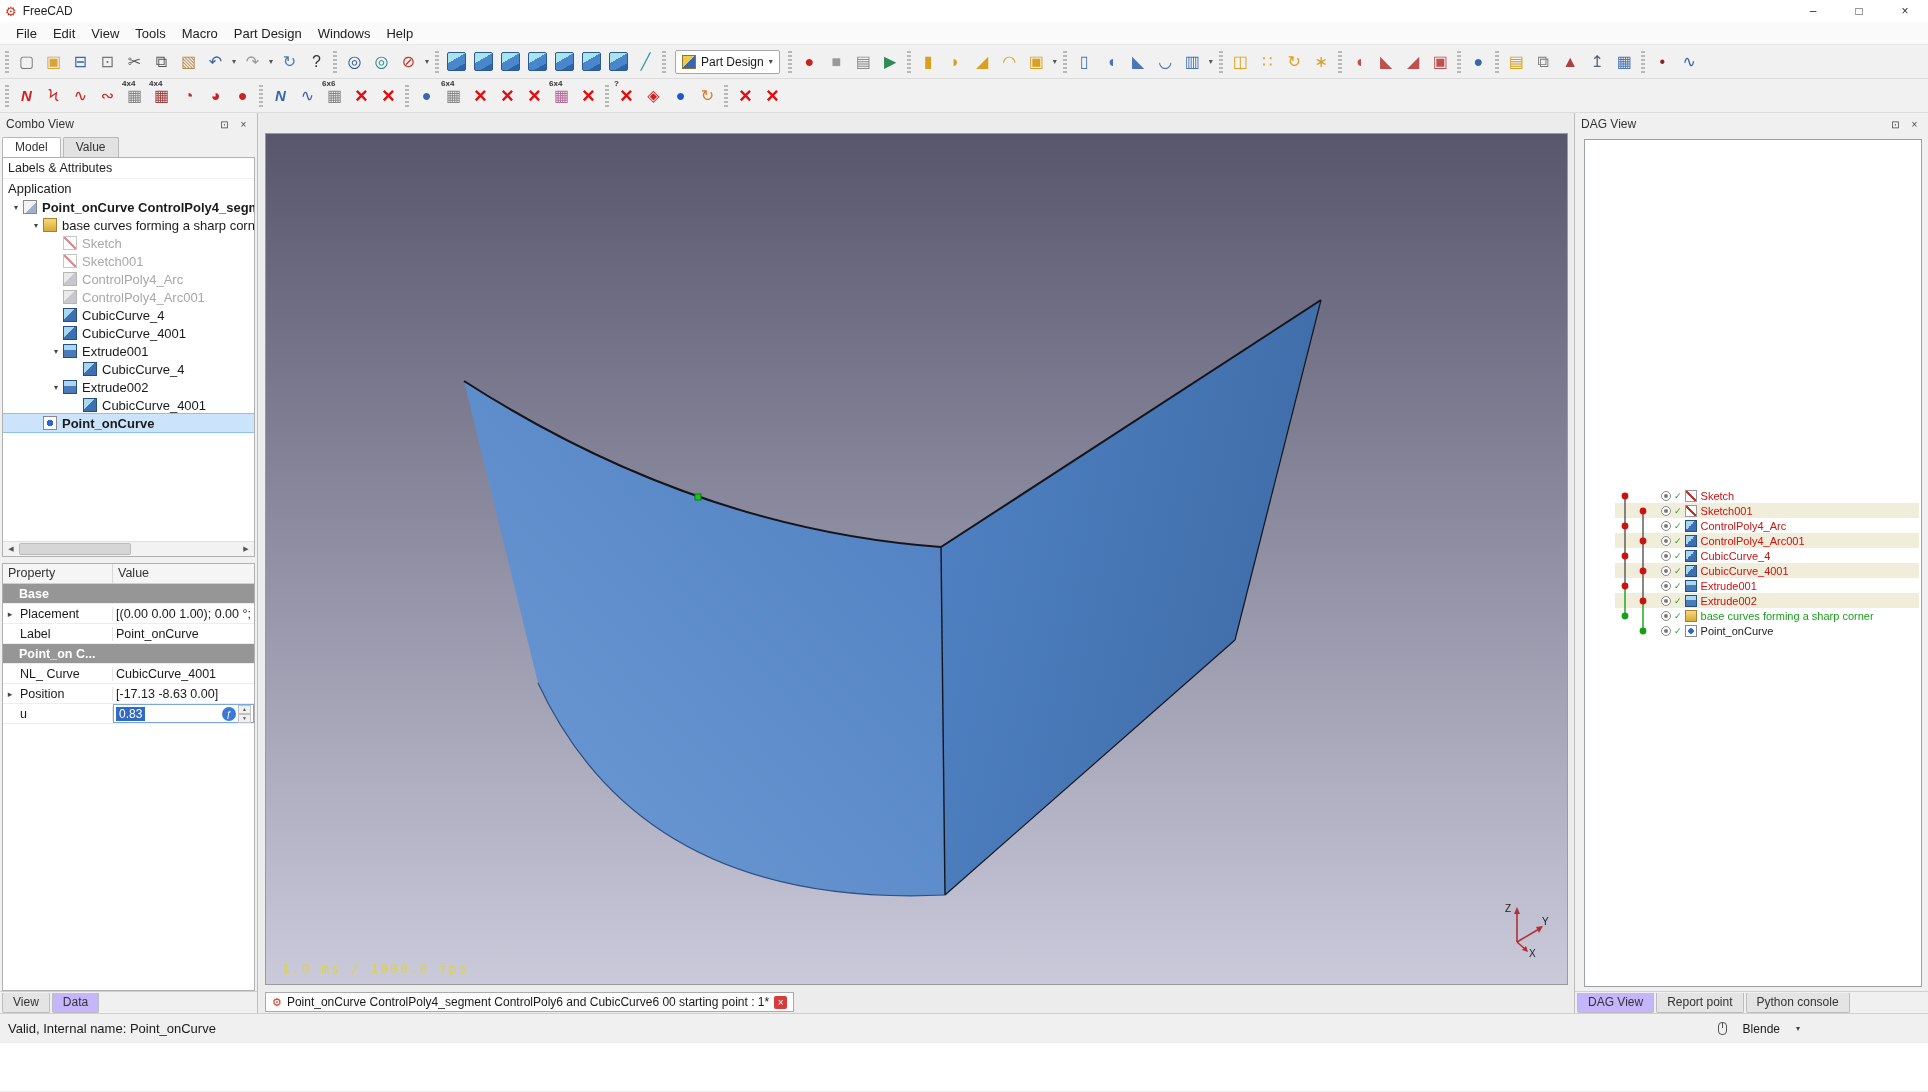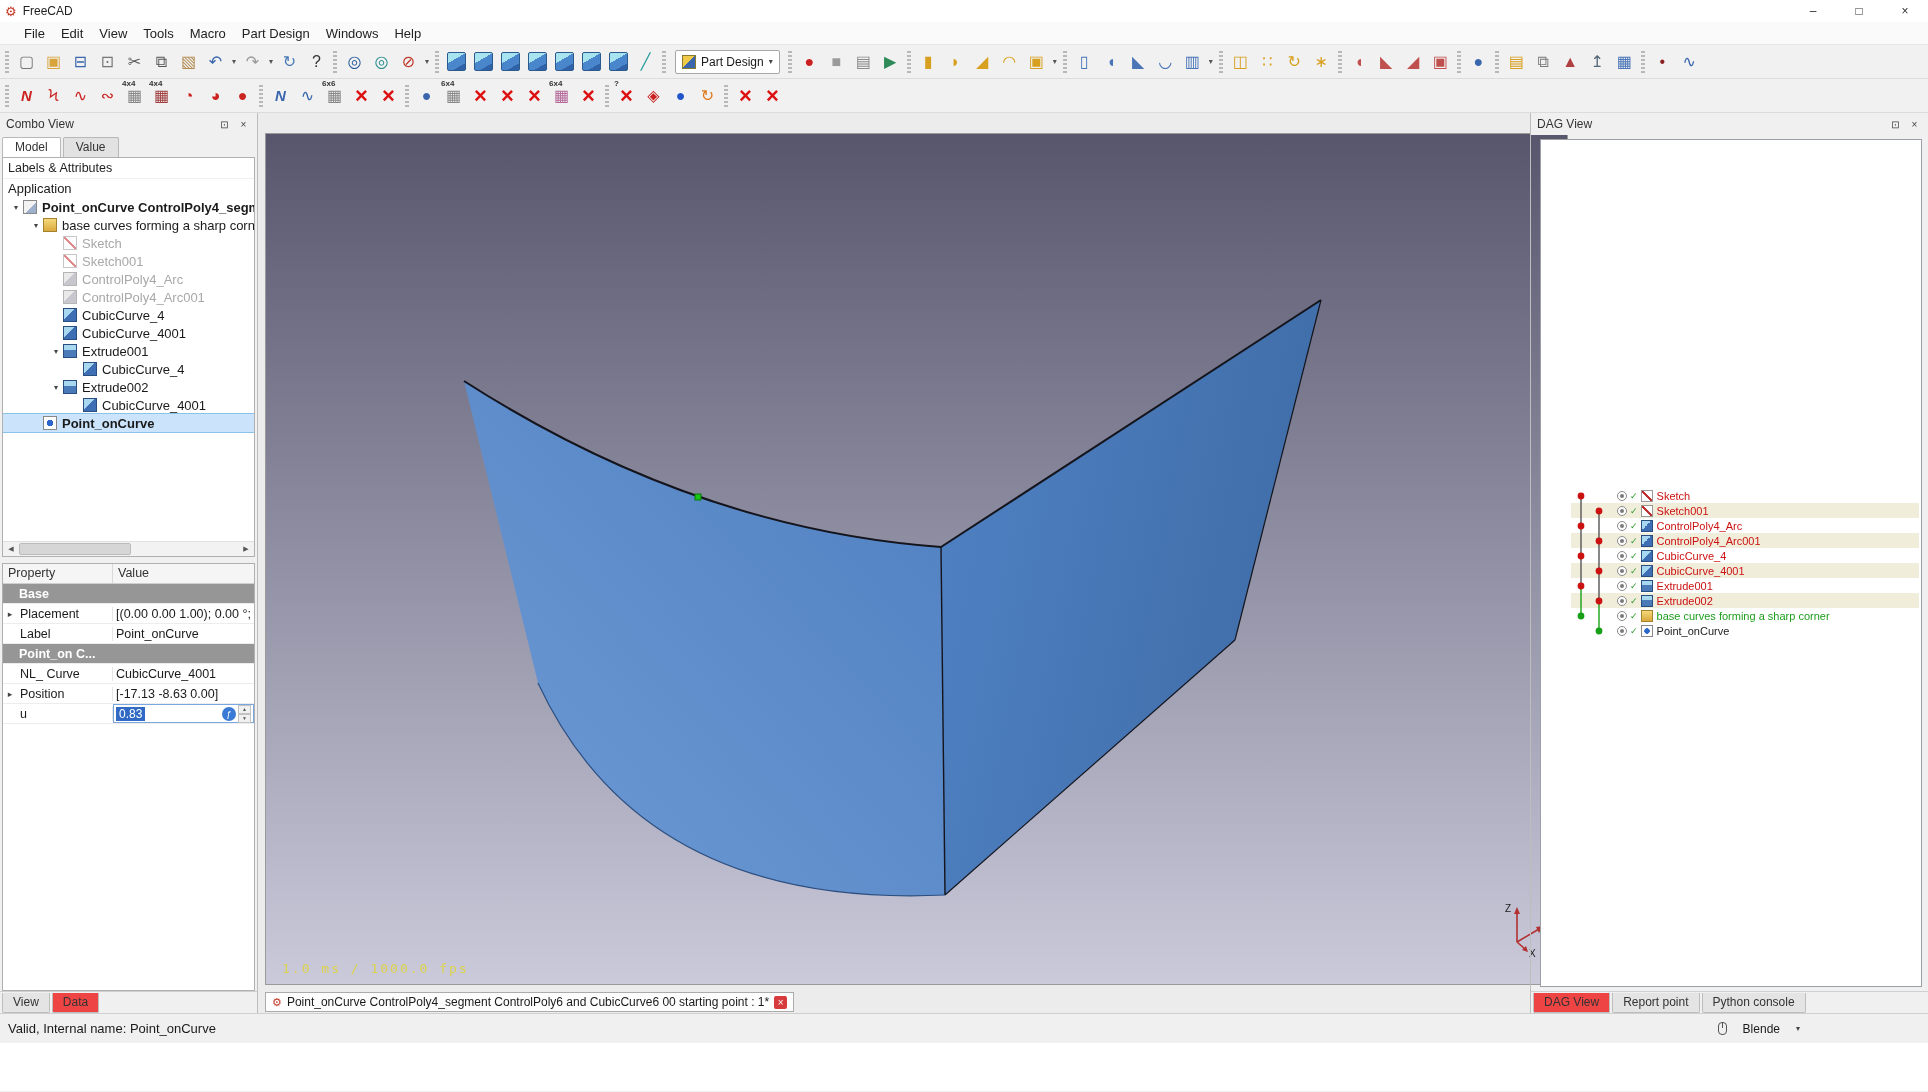--- a/index.html
+++ b/index.html
@@ -9,21 +9,21 @@
 
   
   .titlebar{height:22px;background:#fff;display:flex;align-items:center;padding-left:5px;gap:6px}
   .fc-logo{color:#c43b2a;font-size:13px;line-height:1}
   .fc-logo.small{font-size:11px}
   .title-text{font-size:12px;color:#222}
   .win-controls{margin-left:auto;display:flex;height:100%}
   .win-btn{width:46px;height:100%;display:flex;align-items:center;justify-content:center;font-size:12px;color:#333}
 
   
-  .menubar{height:23px;background:#fafafa;display:flex;align-items:center;border-bottom:1px solid #e6e6e6;padding-left:16px}
+  .menubar{height:23px;background:#fafafa;display:flex;align-items:center;border-bottom:1px solid #e6e6e6;padding-left:8px}
   .menu-item{padding:3px 8px;font-size:13px;color:#222}
 
   
   .toolbar{height:34px;background:#f1f1f1;display:flex;align-items:center;border-bottom:1px solid #dcdcdc;padding-left:2px}
   .tb-handle{width:4px;height:22px;margin:0 4px 0 3px;background:repeating-linear-gradient(#b8b8b8 0 2px,transparent 2px 4px)}
   .tbi{width:27px;height:27px;display:flex;align-items:center;justify-content:center;position:relative;border-radius:3px;flex:none}
   .tbi .g{font-size:16px;line-height:1}
   .tbi .g.xbig{font-size:22px;font-weight:bold}
   .tbi .g.nital{font-style:italic;font-weight:bold;font-size:15px}
   .tbi .badge{position:absolute;top:-2px;left:1px;font-size:8px;font-weight:bold;color:#333;line-height:1}
@@ -32,21 +32,21 @@
   .tbi-drop{width:10px;height:27px;display:flex;align-items:center;justify-content:center;font-size:8px;color:#555;flex:none}
   .wb-combo{height:24px;background:#fff;border:1px solid #a8a8a8;border-radius:2px;display:flex;align-items:center;
     padding:0 6px;gap:5px;margin:0 5px;font-size:12px;flex:none}
   .wb-ic{width:14px;height:14px;border:1px solid #8a7a30;background:linear-gradient(135deg,#f0c948 0 50%,#3a66ae 50%)}
   .wb-caret{font-size:8px;color:#444}
 
   
   #content{display:flex;height:900px;background:#f0f0f0}
   #combo-panel{width:258px;flex:none;position:relative;border-right:1px solid #bdbdbd;display:flex;flex-direction:column}
   #mdi{flex:1;position:relative;background:#ececec}
-  #dag-panel{width:398px;flex:none;position:relative;border-left:1px solid #bdbdbd}
+  #dag-panel{width:354px;flex:none;position:relative;border-left:1px solid #bdbdbd}
 
   .panel-header{height:22px;display:flex;align-items:center;padding:0 6px;font-size:12px;color:#333;background:#f0f0f0}
   .ph-btns{margin-left:auto;display:flex;gap:4px}
   .ph-btn{width:15px;height:15px;display:flex;align-items:center;justify-content:center;font-size:10px;color:#444;border:1px solid transparent}
 
   
   .cv-tabs{height:22px;display:flex;align-items:flex-end;padding-left:2px}
   .cv-tab{padding:2px 12px 3px;font-size:12px;border:1px solid #b8b8b8;border-bottom:none;background:#e2e2e2;border-radius:2px 2px 0 0;margin-right:2px;color:#333}
   .cv-tab.active{background:#fff}
 
@@ -90,21 +90,21 @@
   .edit-wrap{display:flex;align-items:center;height:100%;border:1px solid #7aa7e0;background:#fff;padding:0 2px;gap:2px}
   .selval{color:#fff;padding:0 3px;font-size:12px}
   .espacer{flex:1}
   .fx{width:14px;height:14px;border-radius:50%;background:#3a7ad5;color:#fff;font-size:9px;display:flex;align-items:center;justify-content:center;flex:none}
   .spin{width:13px;display:flex;flex-direction:column;flex:none}
   .spin-b{height:9px;font-size:5px;color:#555;border:1px solid #c2c2c2;background:#f0f0f0;display:flex;align-items:center;justify-content:center}
 
   
   .dock-tabs{position:absolute;left:0;right:0;bottom:0;height:22px;display:flex;align-items:flex-end;background:#f0f0f0;border-top:1px solid #d0d0d0;padding-left:2px}
   .dock-tab{padding:2px 10px 3px;font-size:12px;border:1px solid #bdbdbd;border-top:none;background:#e4e4e4;border-radius:0 0 2px 2px;margin-right:2px;color:#333}
-  .dock-tab.active{background:#ef4444}
+  .dock-tab.active{background:#c4b5fd}
   .cv-bottom{position:relative;flex:none;margin-top:auto}
 
   
   #viewport{position:absolute;left:7px;top:20px;width:1303px;height:852px;border:1px solid #9a9a9a;overflow:hidden}
   #viewport svg.scene{position:absolute;left:0;top:0}
   .fps{position:absolute;left:16px;bottom:8px;font-family:"DejaVu Sans Mono",monospace;font-size:13px;letter-spacing:2px}
   .axis{position:absolute;right:16px;bottom:26px}
   .axis line{stroke:#b23030;stroke-width:1.6}
   .axis polygon{fill:#b23030}
   .axis text{font-size:10px;fill:#1a1a1a;font-family:"Liberation Sans",sans-serif}

